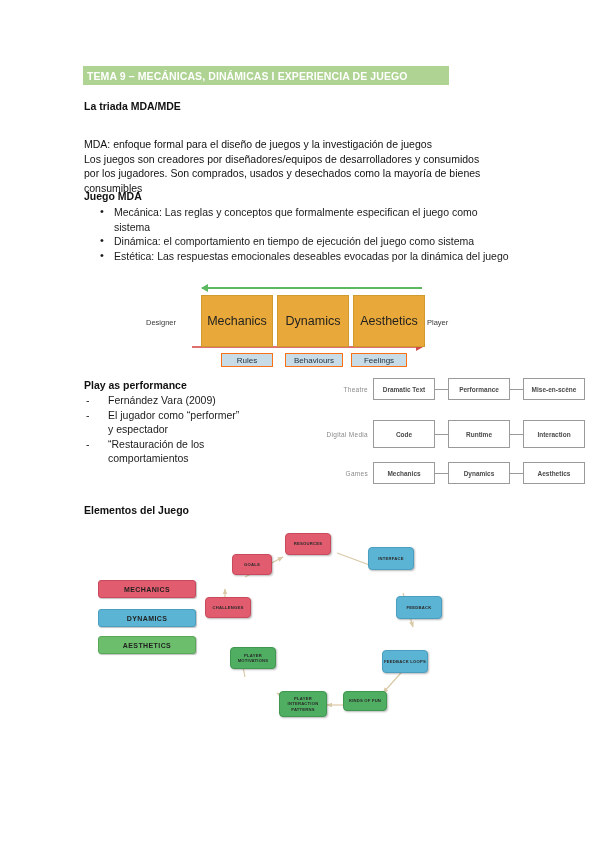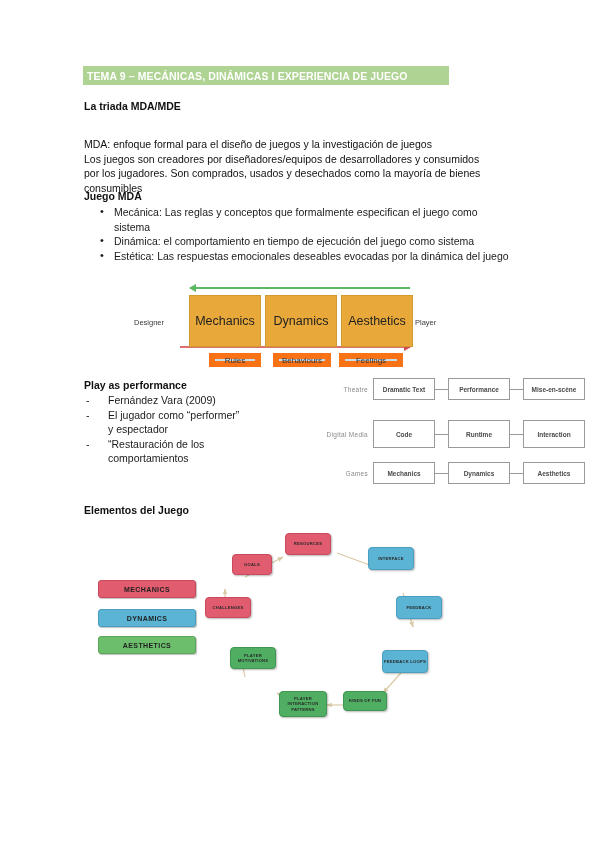--- a/index.html
+++ b/index.html
@@ -25,44 +25,44 @@
 
   ul.bul{position:absolute;margin:0;padding:0;list-style:none;font-size:10.5px;line-height:14.6px;}
   ul.bul li{position:relative;padding-left:22px;margin:0;}
   ul.bul li .bl{position:absolute;left:8px;top:-1px;font-size:11px;}
 
   ul.dash{position:absolute;margin:0;padding:0;list-style:none;font-size:10.5px;line-height:14.6px;}
   ul.dash li{position:relative;padding-left:24px;margin:0;}
   ul.dash li .dh{position:absolute;left:2px;top:0;}
 
   
-  .mda{position:absolute;left:134px;top:283px;width:300px;height:88px;}
+  .mda{position:absolute;left:146px;top:283px;width:300px;height:88px;}
   .mda-box{
     position:absolute;top:12px;width:70px;height:50px;
     background:#e8a93a;border:1px solid #d09a2e;
     display:flex;align-items:center;justify-content:center;
     font-size:12.5px;color:#1f1f1f;
   }
   .mb1{left:55px;} .mb2{left:131px;} .mb3{left:207px;}
   .mda-lbl{position:absolute;font-size:7.5px;color:#3a3a3a;}
   .lbl-designer{left:0px;top:35px;}
   .lbl-player{left:281px;top:35px;text-align:center;}
   .arrow-green{position:absolute;left:56px;top:4px;width:220px;height:2px;background:#5cb860;}
   .arrow-green:before{content:"";position:absolute;left:-1px;top:-3px;
     border-top:4px solid transparent;border-bottom:4px solid transparent;border-right:7px solid #5cb860;}
   .arrow-red{position:absolute;left:46px;top:63px;width:230px;height:2px;background:#e06f6f;}
   .arrow-red:after{content:"";position:absolute;right:-1px;top:-3px;
     border-top:4px solid transparent;border-bottom:4px solid transparent;border-left:7px solid #cf4b4b;}
   .sub-box{
     position:absolute;top:70px;height:14px;
-    background:#c8dce8;border:6px solid #f97316;
+    background:#c8dce8;border:1px solid #f97316;
     display:flex;align-items:center;justify-content:center;
     font-size:8px;color:#23323c;box-sizing:border-box;
   }
-  .sb1{left:75px;width:52px;} .sb2{left:139px;width:58px;} .sb3{left:205px;width:64px;}
+  .sb1{left:75px;width:52px;} .sb2{left:139px;width:58px;} .sb3{left:205px;width:56px;}
 
   
   .ptab{position:absolute;left:316px;top:378px;width:248px;height:107px;}
   .prow{position:absolute;left:0;width:248px;height:22px;}
   .pr1{top:0px;} .pr2{top:42px;} .pr3{top:84px;}
   .prow.pr2{height:28px;}
   .prow-lbl{position:absolute;left:0;top:0;width:52px;height:100%;
     display:flex;align-items:center;justify-content:flex-end;
     font-size:6.5px;color:#8a8a8a;letter-spacing:.3px;}
   .pcell{

